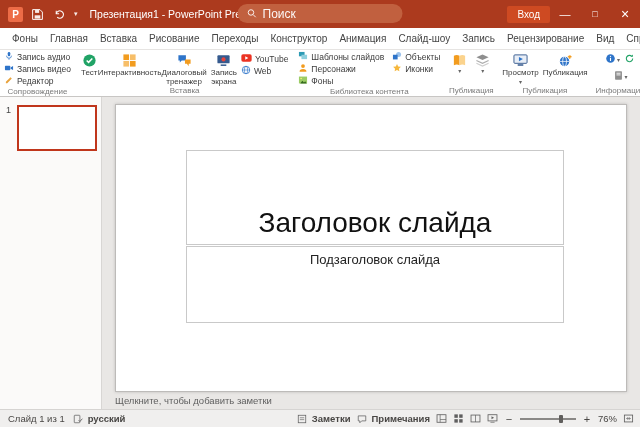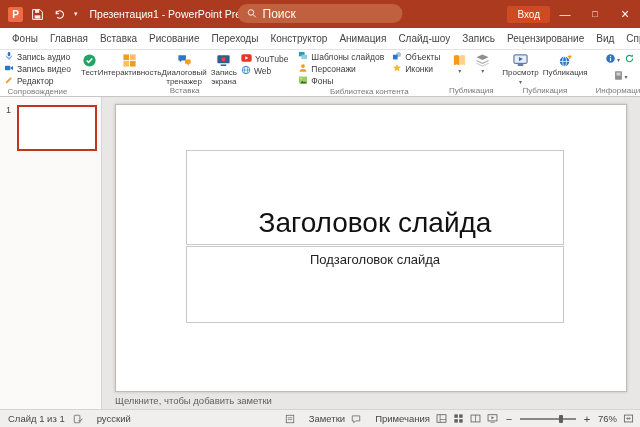--- a/index.html
+++ b/index.html
@@ -55,21 +55,21 @@
   .title-ph { top:45px; height:95px; align-items:flex-end; padding-bottom:5px; }
   .title-ph span { font-size:28px; color:#111; }
   .subtitle-ph { top:141px; height:77px; align-items:flex-start; padding-top:5px; }
   .subtitle-ph span { font-size:13px; color:#222; }
   .notes-line { width:100%; padding:3px 0 0 13px; font-size:9.5px; color:#5f5f5f; text-align:left; }
 
   
   .statusbar { height:18px; background:#F0EFEE; border-top:1px solid #D6D4D2; display:flex; align-items:center; font-size:9.5px; color:#484644; flex:0 0 auto; }
   .sb-left { display:flex; align-items:center; gap:8px; padding-left:8px; }
   .sb-right { margin-left:auto; display:flex; align-items:center; gap:6px; padding-right:6px; }
-  .sb-item { display:flex; align-items:center; gap:14px; }
+  .sb-item { display:flex; align-items:center; gap:5px;font-weight:bold; }
   .sb-item svg { display:block; }
   .zoom-slider { width:56px; height:10px; position:relative; }
   .zs-track { position:absolute; top:4.5px; left:0; width:100%; height:1.5px; background:#8A8886; }
   .zs-thumb { position:absolute; top:1px; left:70%; width:4px; height:8px; background:#605E5C; border-radius:1px; }
   .zbtn { font-size:11px; color:#484644; width:10px; text-align:center; }
 </style>
 </head>
 <body>
 
 <div class="window">

